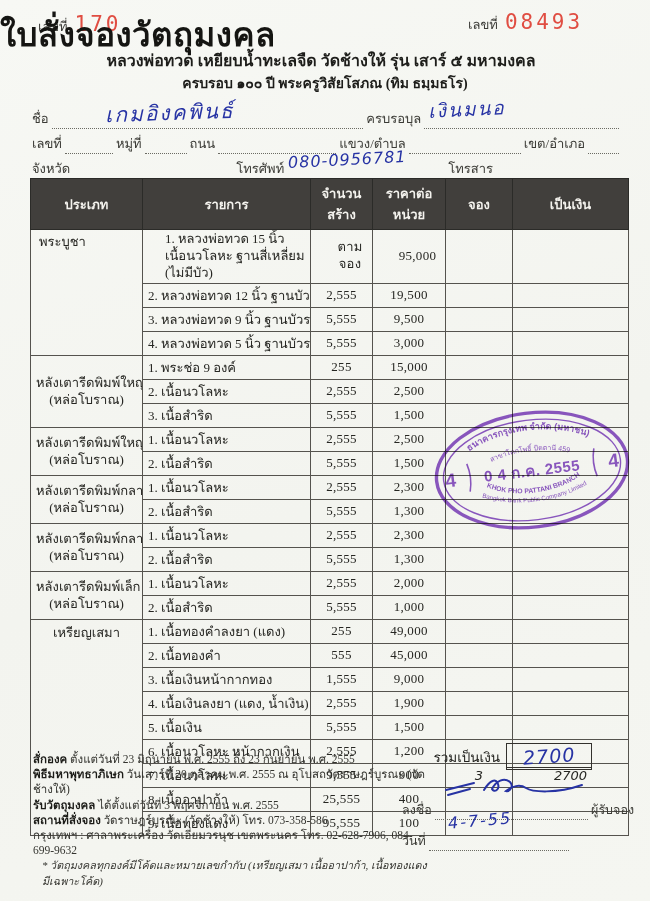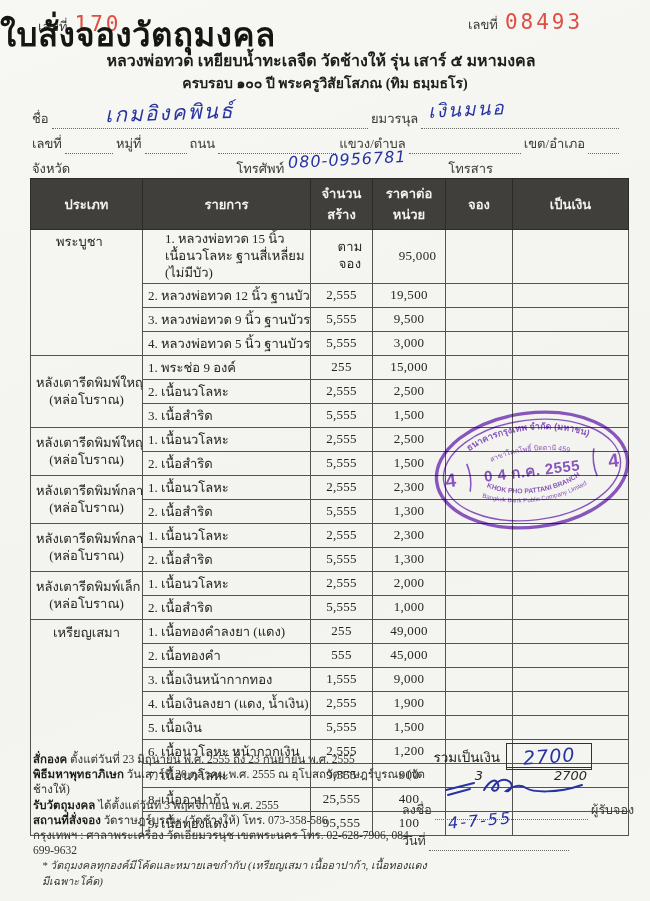--- a/index.html
+++ b/index.html
@@ -32,21 +32,21 @@
     background:#413f3c; color:#f4f3ee; font-size:13px; font-weight:bold;
     border:1px solid #2b2b28; padding:4px 2px; height:26px;
   }
   table.order td {
     border:1px solid #55534e; font-size:13px; padding:1px 5px; height:21px;
     color:#262622; background:transparent; overflow:hidden; white-space:nowrap;
   }
   td.item-name { text-align:left; }
   td.num { text-align:center; font-size:12.5px; letter-spacing:.3px; }
   td.cat { text-align:center; vertical-align:middle; font-size:13px; line-height:1.35; white-space:normal; border:1px solid #3c3a36; }
-  td.cat.top-left { vertical-align:top; text-align:left; padding-top:4px; padding-left:25px; }
+  td.cat.top-left { vertical-align:top; text-align:left; padding-top:4px; padding-left:8px; }
   td.cat.top-center { vertical-align:top; text-align:center; padding-top:4px; }
   td.shade-strong { background:#e3e1db; }
   td.shade-light  { background:#edebe6; }
   tr.sec-start td { border-top:1.4px solid #33312d; }
   tr.row-tall td { height:47px; white-space:normal; line-height:1.3;padding-left:22px; }
   table.order { border:1.6px solid #2e2c29; }
   td.hand-cell { font-family:"DejaVu Sans", sans-serif; font-style:italic; color:#2733a4; font-size:16px; text-align:center; }
   
   .total-row { position:absolute; left:388px; top:743px; display:flex; align-items:center; }
   .total-label { width:118px; text-align:right; font-size:13.5px; padding-right:6px; color:#22221e; }
@@ -78,21 +78,21 @@
   <div class="hdr-no" style="left:468px; top:10px;">
     <span class="lbl">เลขที่</span>
     <span class="red-num">08493</span>
   </div>
   <div class="sub1">หลวงพ่อทวด เหยียบน้ำทะเลจืด วัดช้างให้ รุ่น เสาร์ ๕ มหามงคล</div>
   <div class="sub2">ครบรอบ ๑๐๐ ปี พระครูวิสัยโสภณ (ทิม ธมฺมธโร)</div>
 
   <div class="dotrow" style="top:108px;">
     <span class="lbl">ชื่อ</span>
     <span class="dots grow" style="flex:1.6"></span>
-    <span class="lbl">ยมวรนุล</span>
+    <span class="lbl">ครบรอบุล</span>
     <span class="dots grow"></span>
   </div>
   <div class="dotrow" style="top:133px;">
     <span class="lbl">เลขที่</span>
     <span class="dots" style="width:48px"></span>
     <span class="lbl">หมู่ที่</span>
     <span class="dots" style="width:42px"></span>
     <span class="lbl">ถนน</span>
     <span class="dots" style="width:118px"></span>
     <span class="lbl">แขวง/ตำบล</span>

